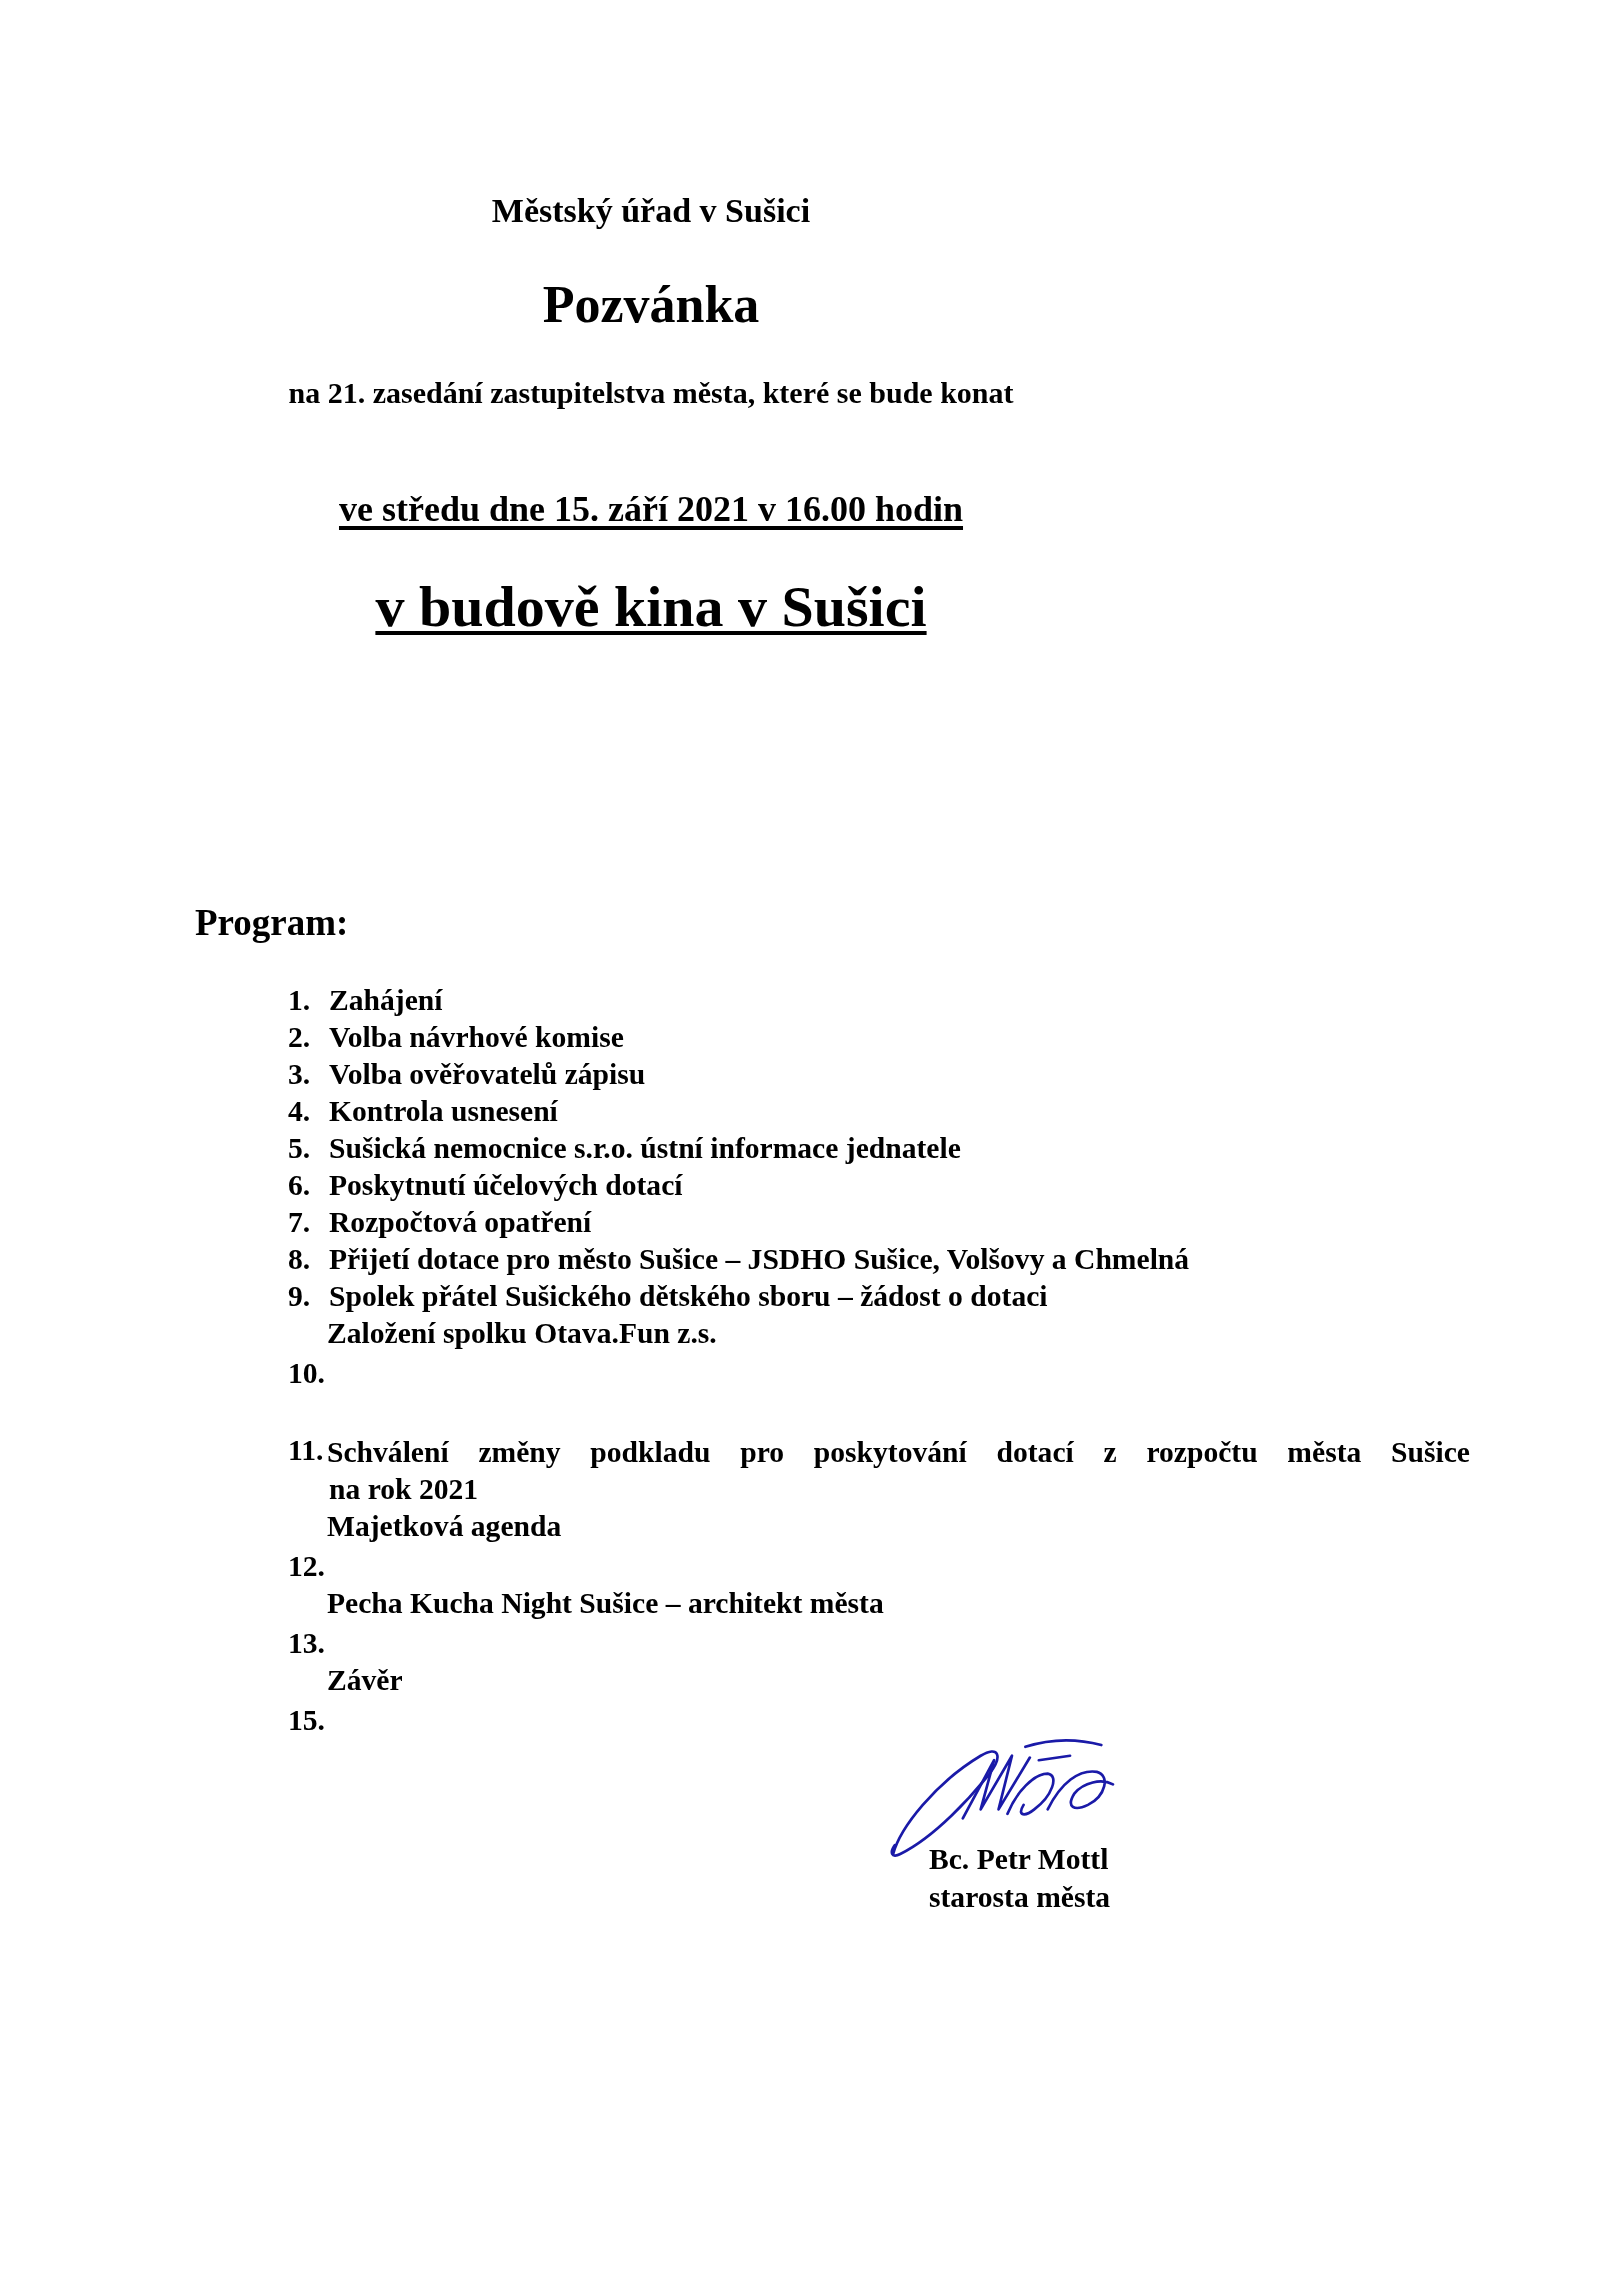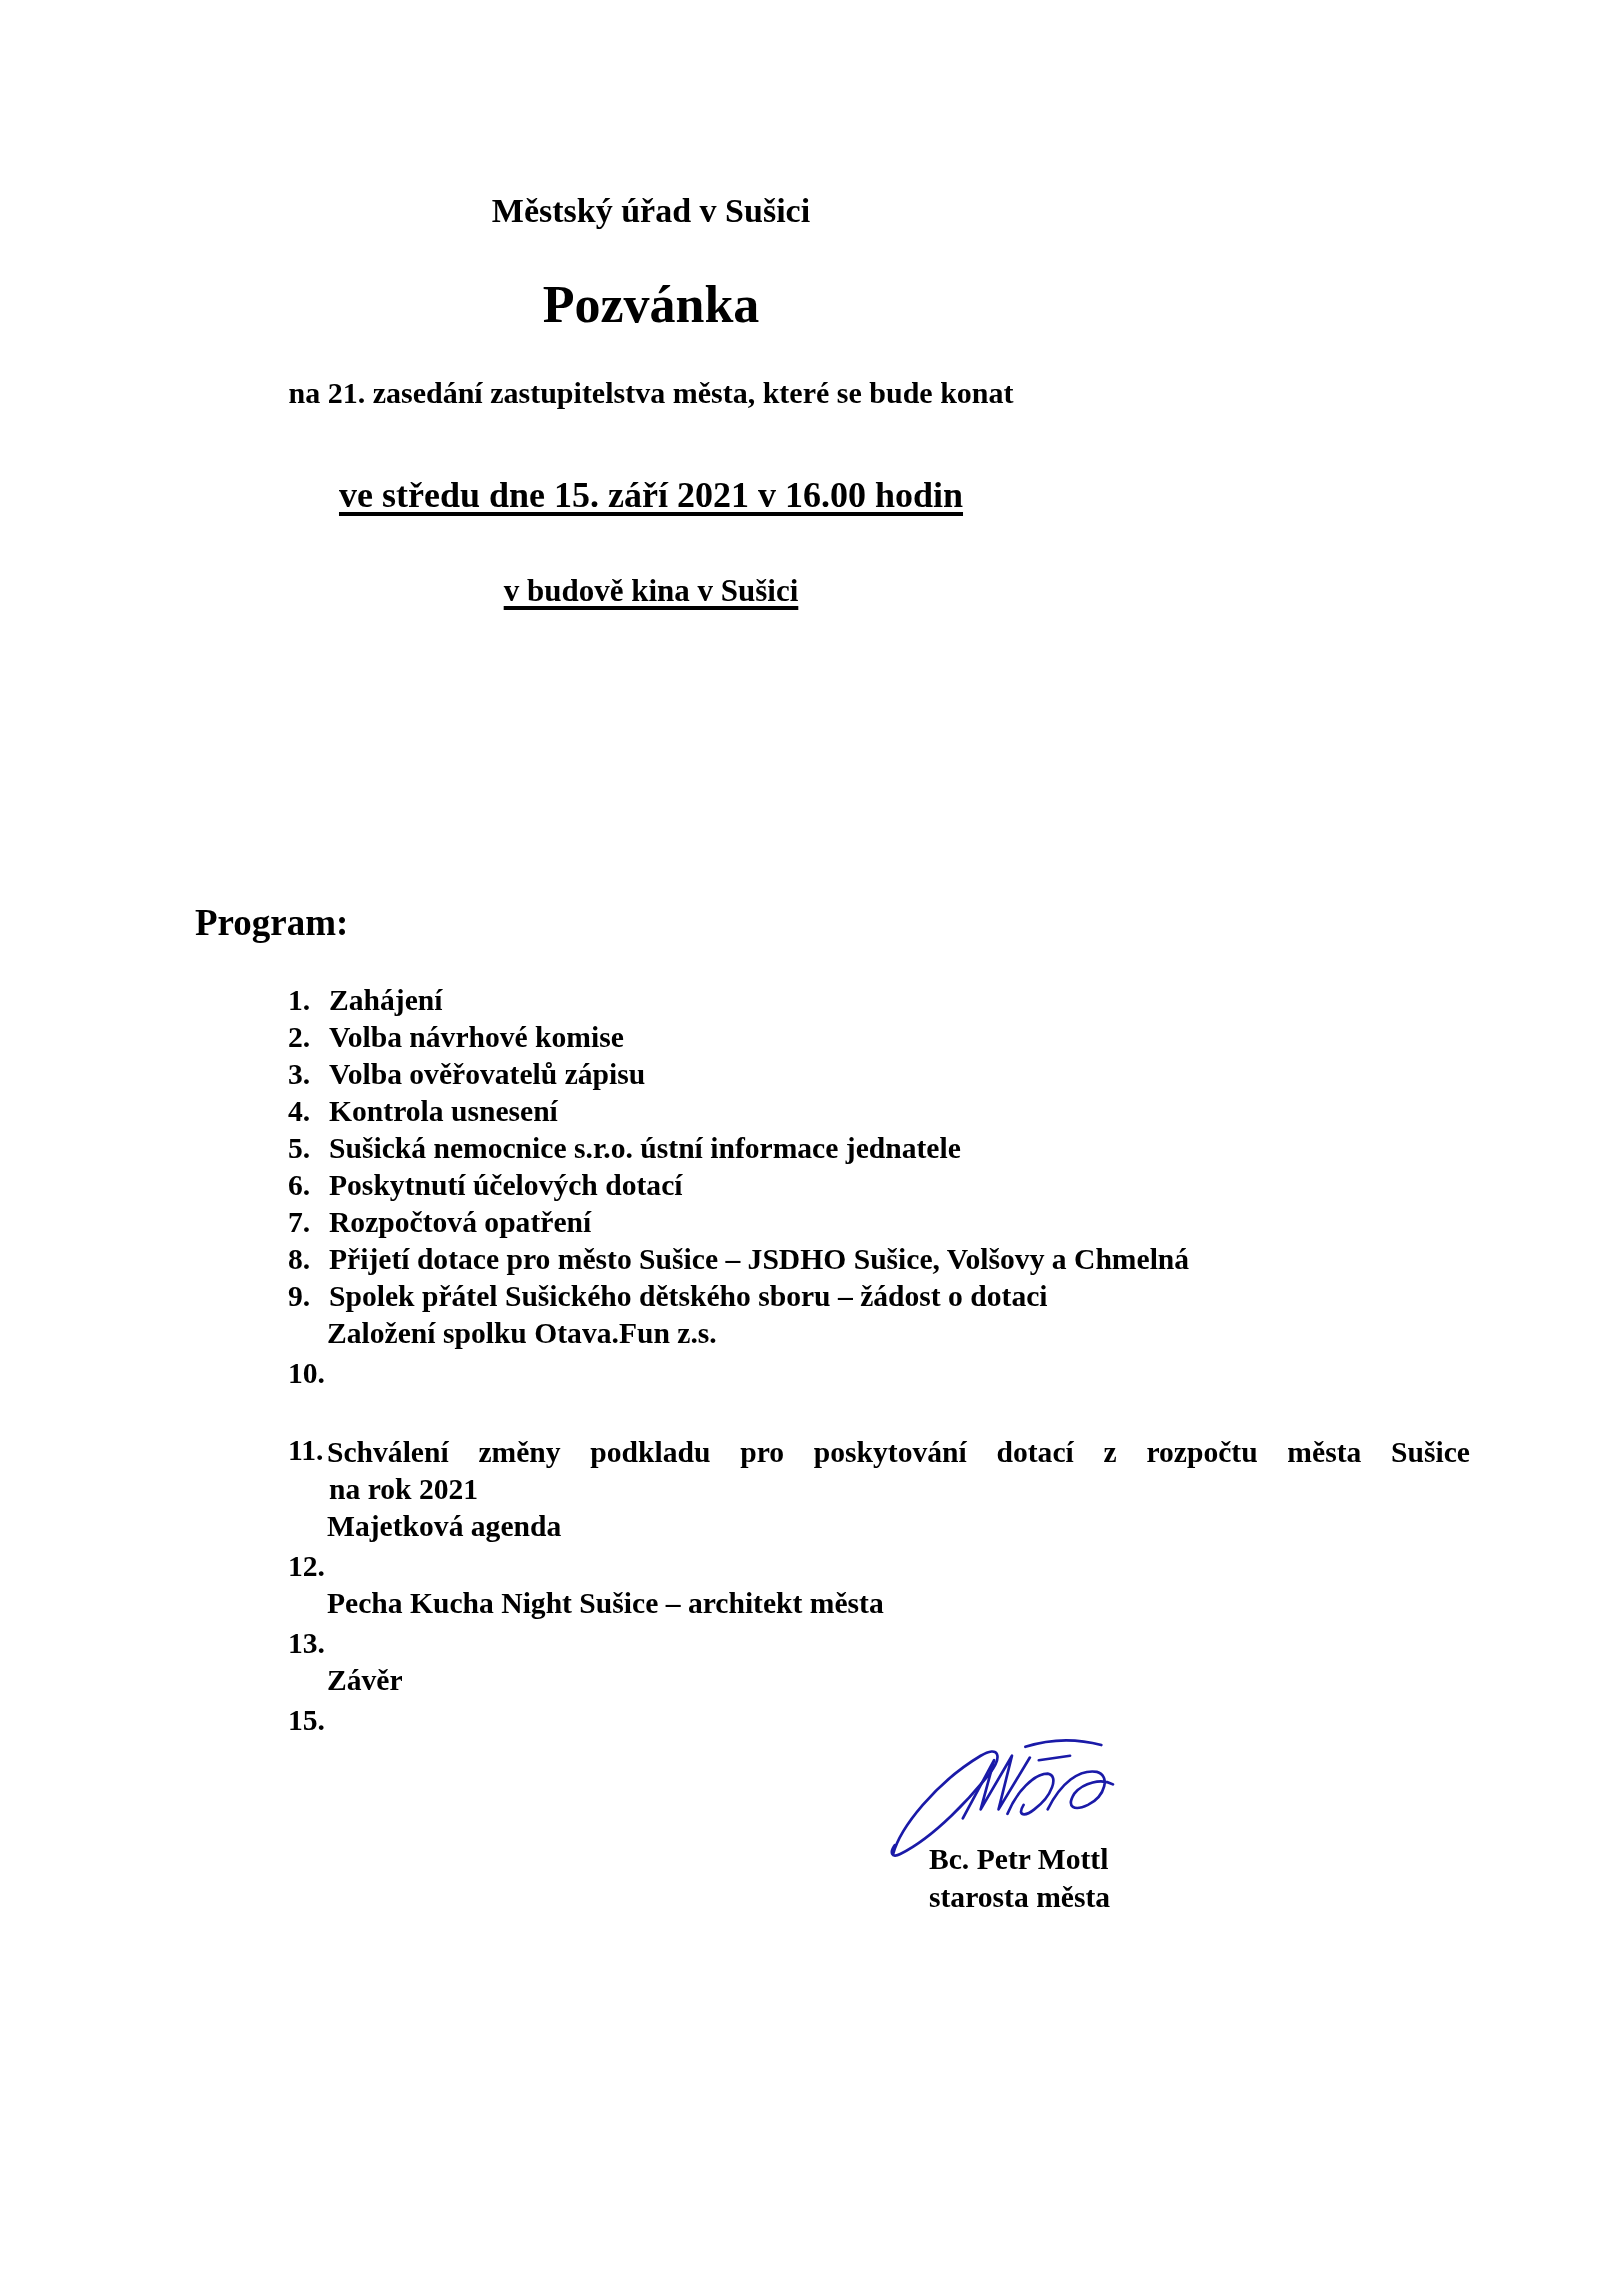--- a/index.html
+++ b/index.html
@@ -3,23 +3,23 @@
   <meta charset="utf-8">
   <style>
     html, body { margin: 0; padding: 0; background: #ffffff; }
     body { width: 1622px; height: 2293px; position: relative; overflow: hidden;
            font-family: "Liberation Serif", "DejaVu Serif", serif; color: #000; font-weight: bold; }
     .abs { position: absolute; }
     .center { left: 0; width: 1302px; text-align: center; }
     .org { top: 192px; font-size: 34px; }
     .title { top: 275px; font-size: 52px; font-family: Liberation Serif, serif; }
     .subtitle { top: 376px; font-size: 30px; }
-    .date { top: 474px; font-size: 36px; }
+    .date { top: 488px; font-size: 36px; }
     .date span, .venue span { text-decoration: underline; text-decoration-thickness: 3.6px; text-underline-offset: 5.4px; }
-    .venue { top: 573px; font-size: 31px; }
+    .venue { top: 573px; font-size: 58px; }
     .program-label { left: 195px; top: 901px; font-size: 37px; }
     .agenda { left: 288px; top: 982px; font-size: 29.6px; line-height: 37px; margin: 0; padding: 0; list-style: none; width: 1182px; }
     .agenda li { display: flex; }
     .agenda .num { display: inline-block; min-width: 41px; }
     .agenda .num.wide { min-width: 39px; margin-top: 40px; }
     .agenda .txt { flex: 1; }
     .agenda .cont { padding-left: 41px; }
     .signature { left: 882px; top: 1720px; width: 251px; height: 143px; }
     .signer-name { left: 929px; top: 1843px; font-size: 29.6px; }
     .signer-role { left: 929px; top: 1881px; font-size: 29.6px; }

